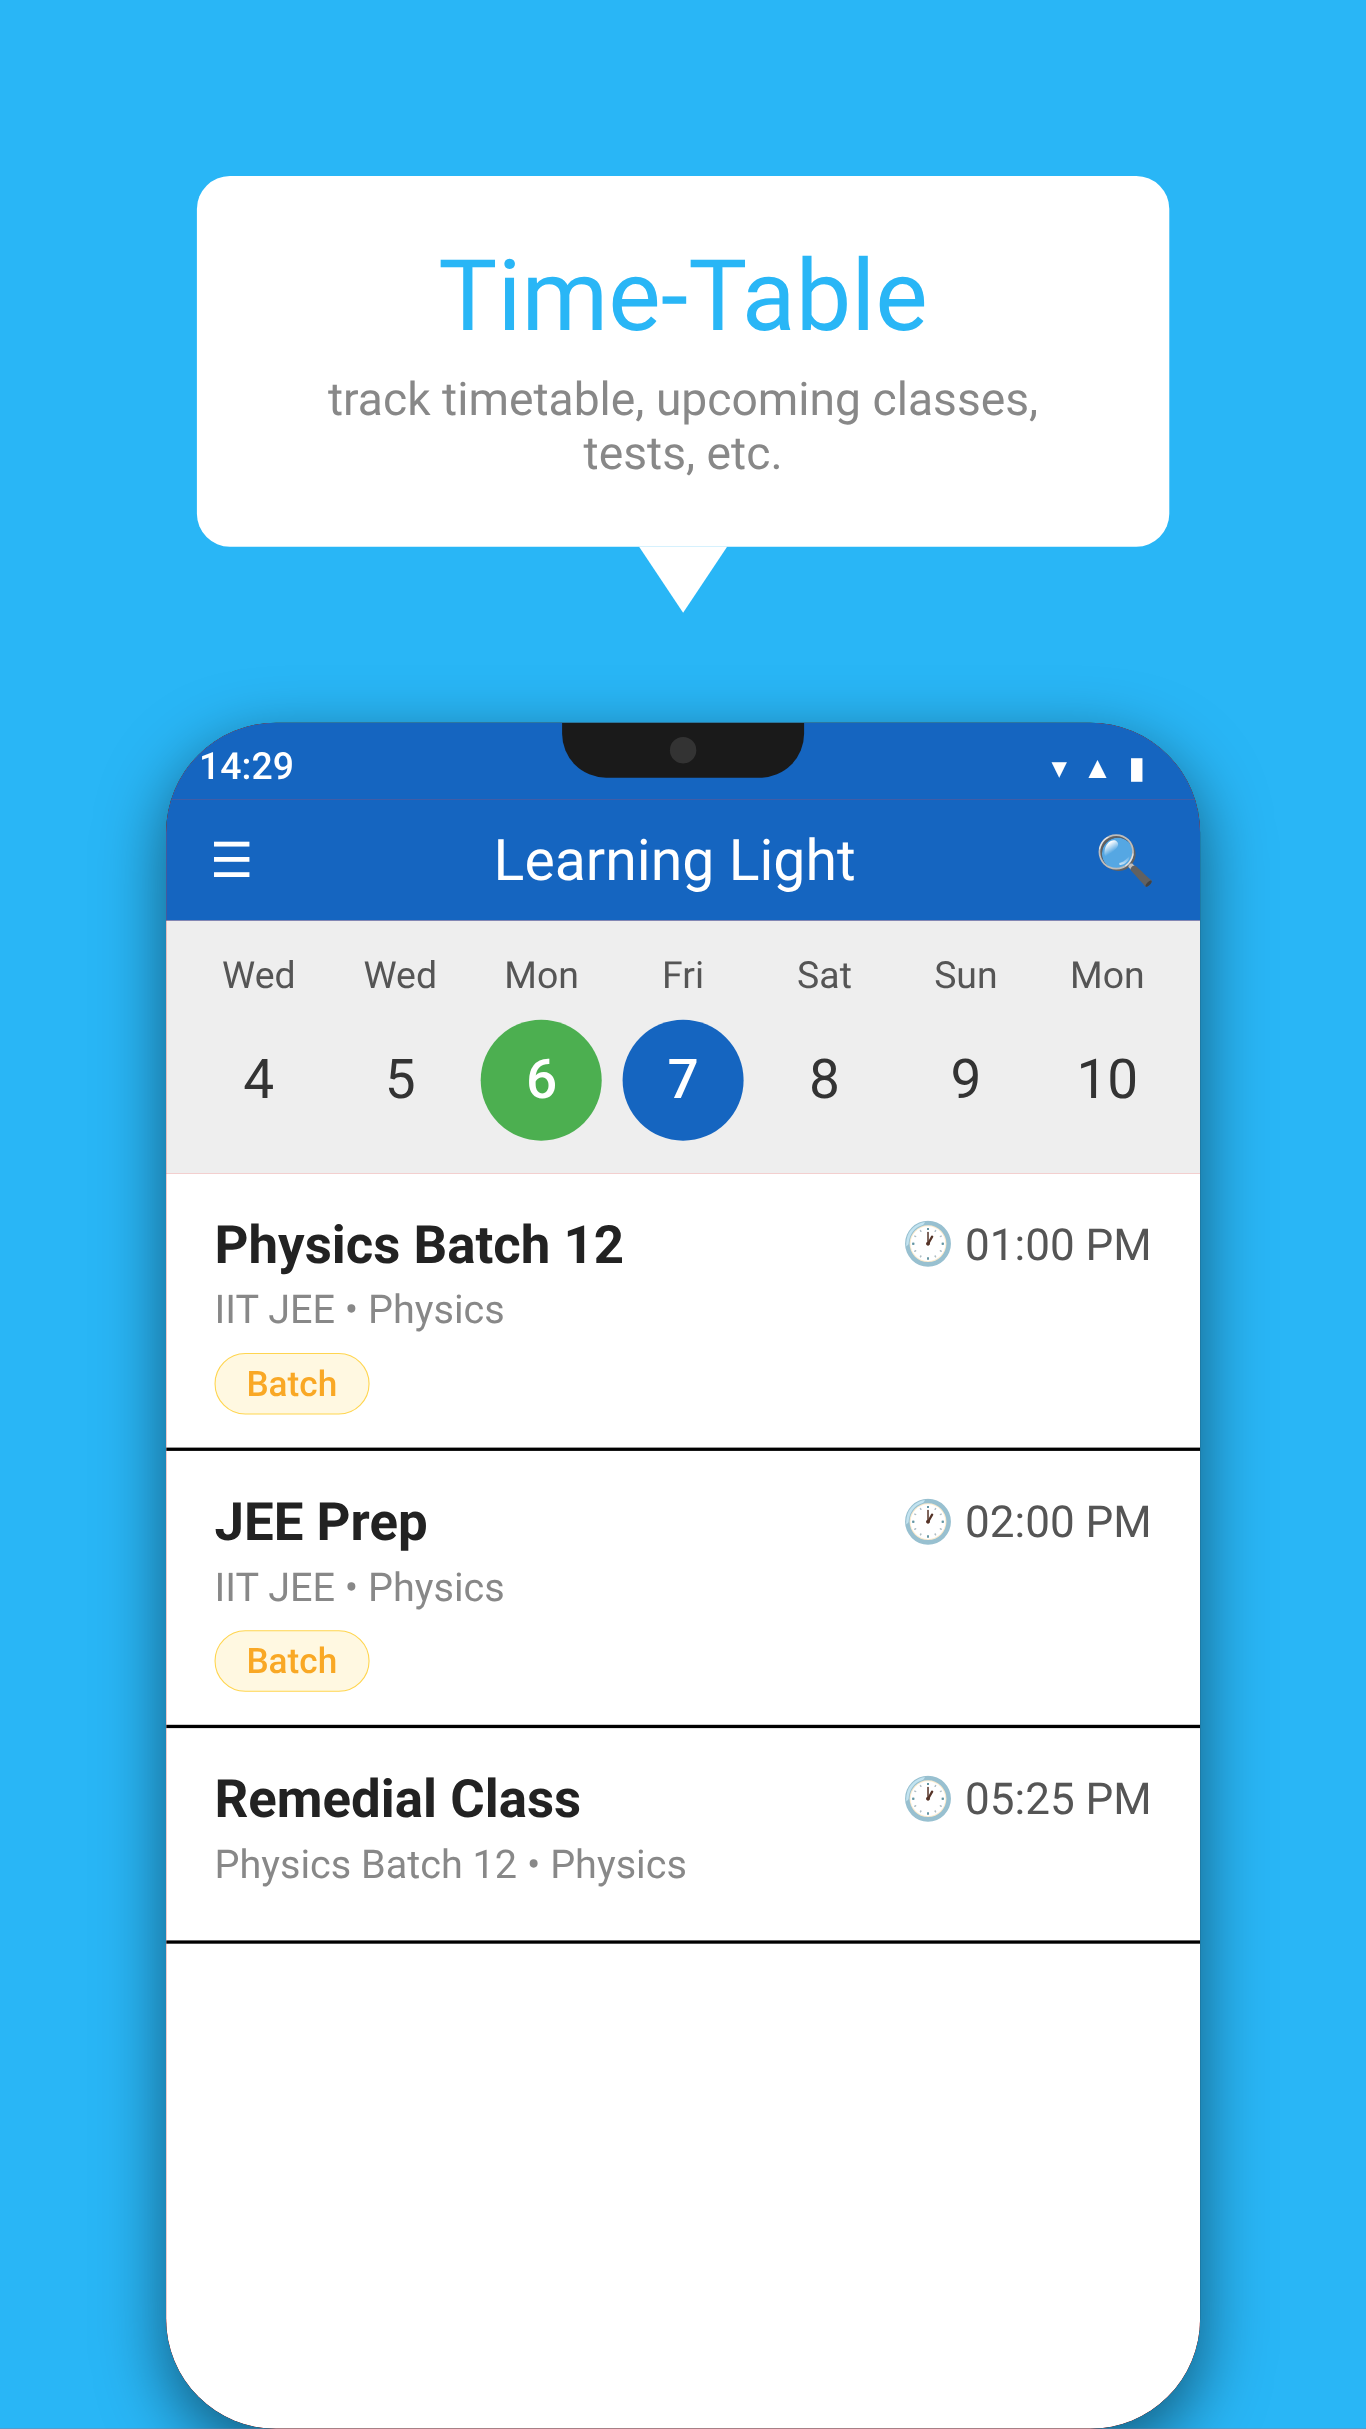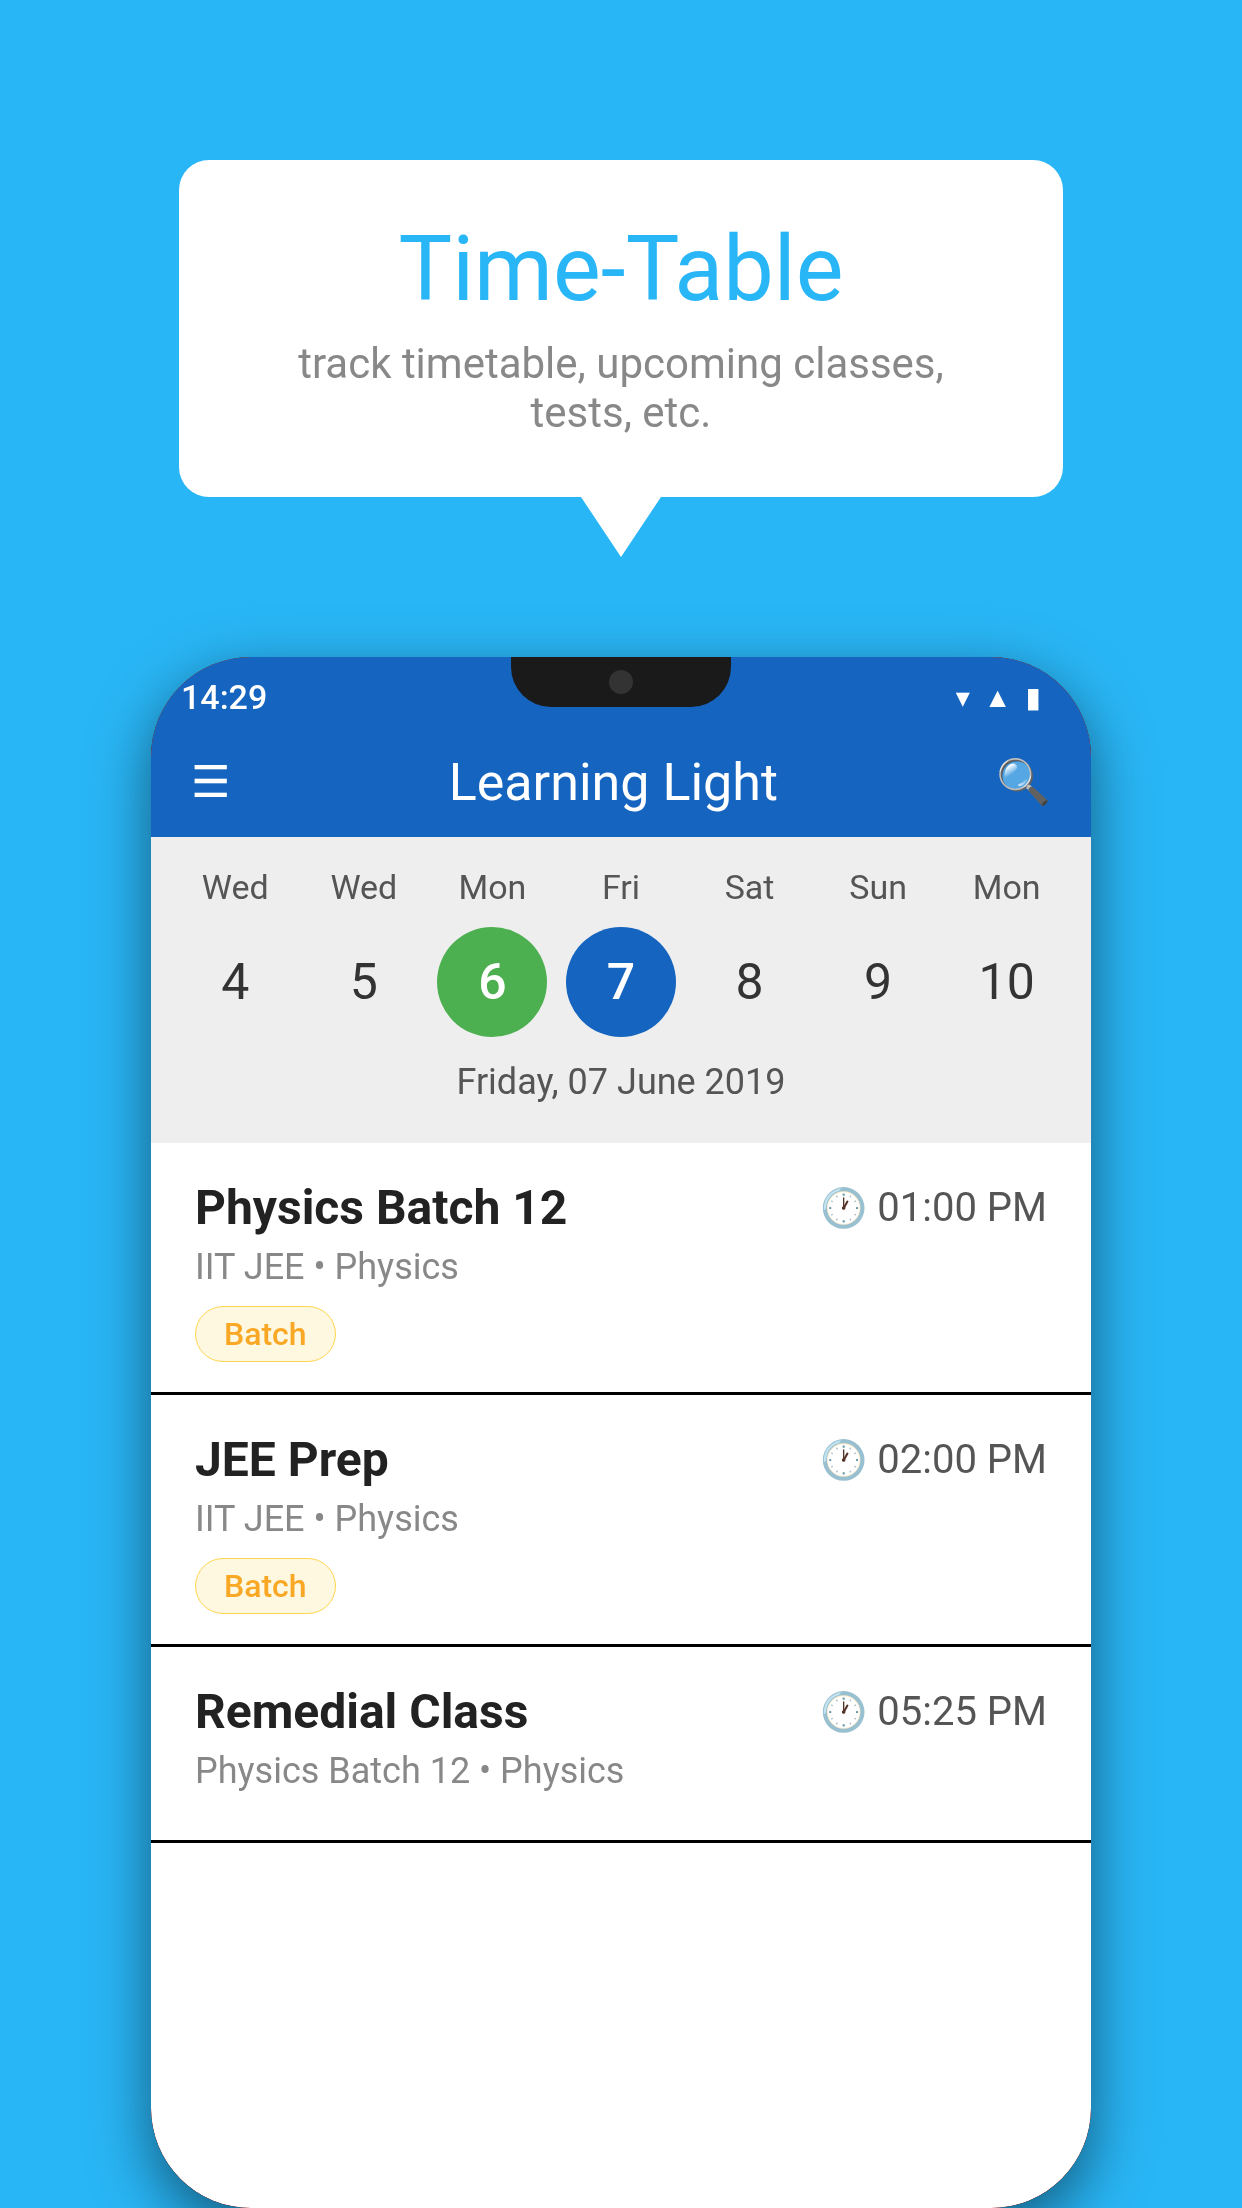--- a/index.html
+++ b/index.html
@@ -329,21 +329,20 @@
         </div>
         <div class="day-numbers">
           <div class="day-num">4</div>
           <div class="day-num">5</div>
           <div class="day-num today">6</div>
           <div class="day-num selected">7</div>
           <div class="day-num">8</div>
           <div class="day-num">9</div>
           <div class="day-num">10</div>
         </div>
-        <div class="selected-date-label">Friday, 07 June 2019</div>
       </div>
 
       <div class="class-list">
 
         <div class="class-item">
           <div class="class-item-header">
             <span class="class-name">Physics Batch 12</span>
             <div class="class-time">
               <span class="clock-icon">🕐</span>
               <span>01:00 PM</span>

